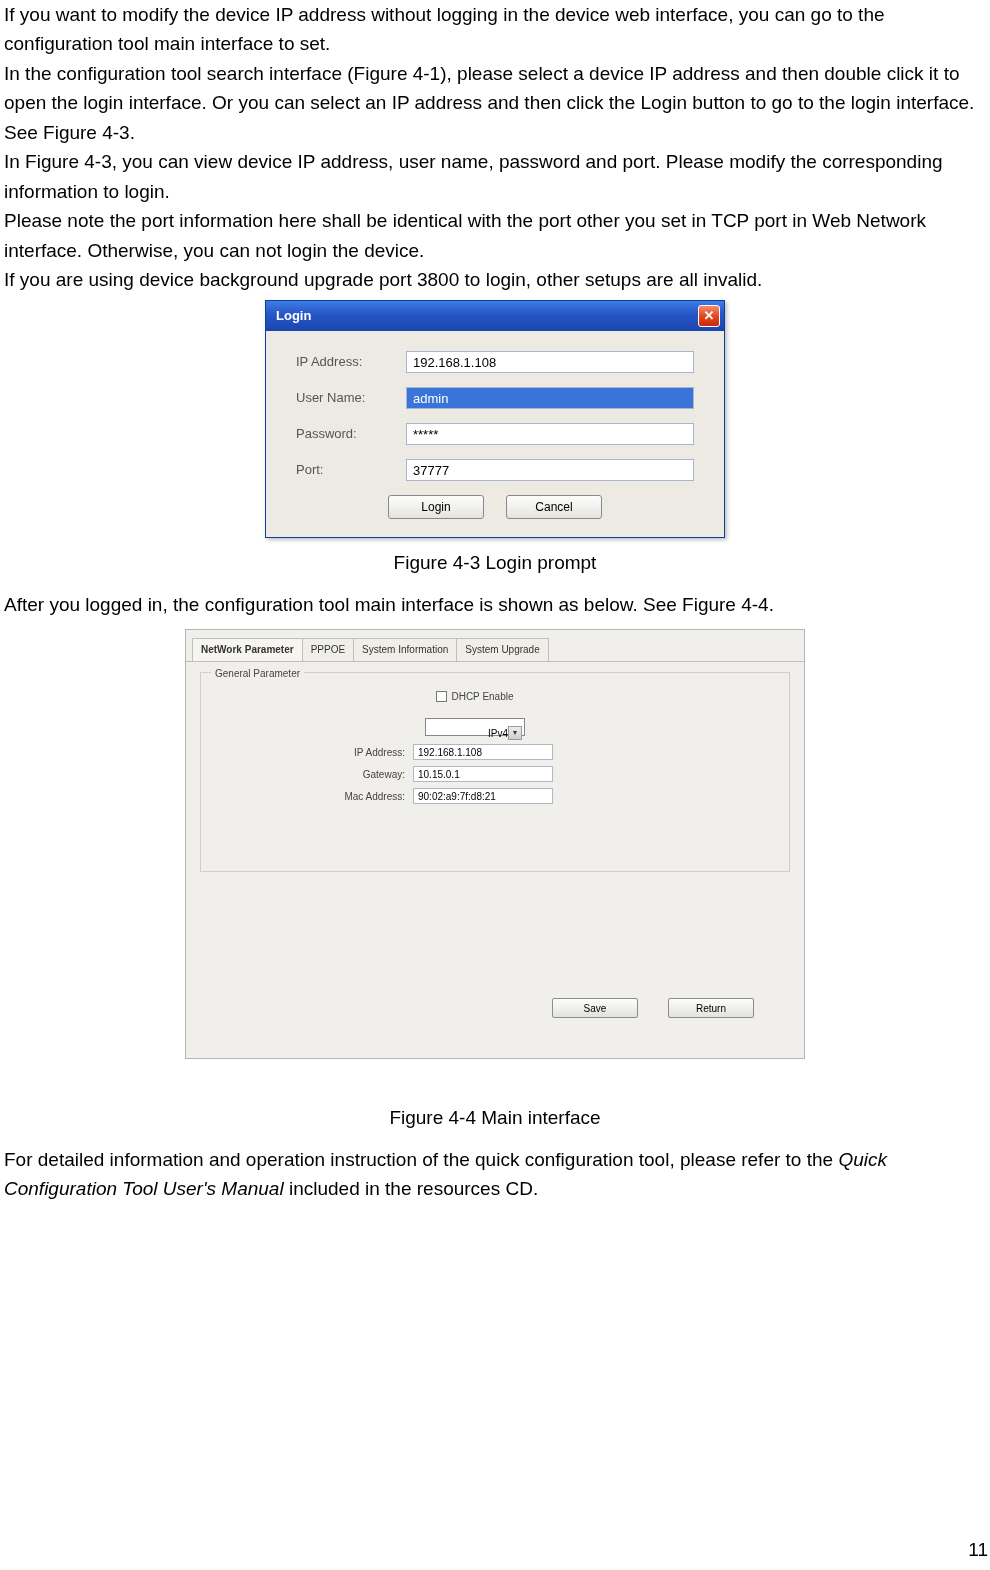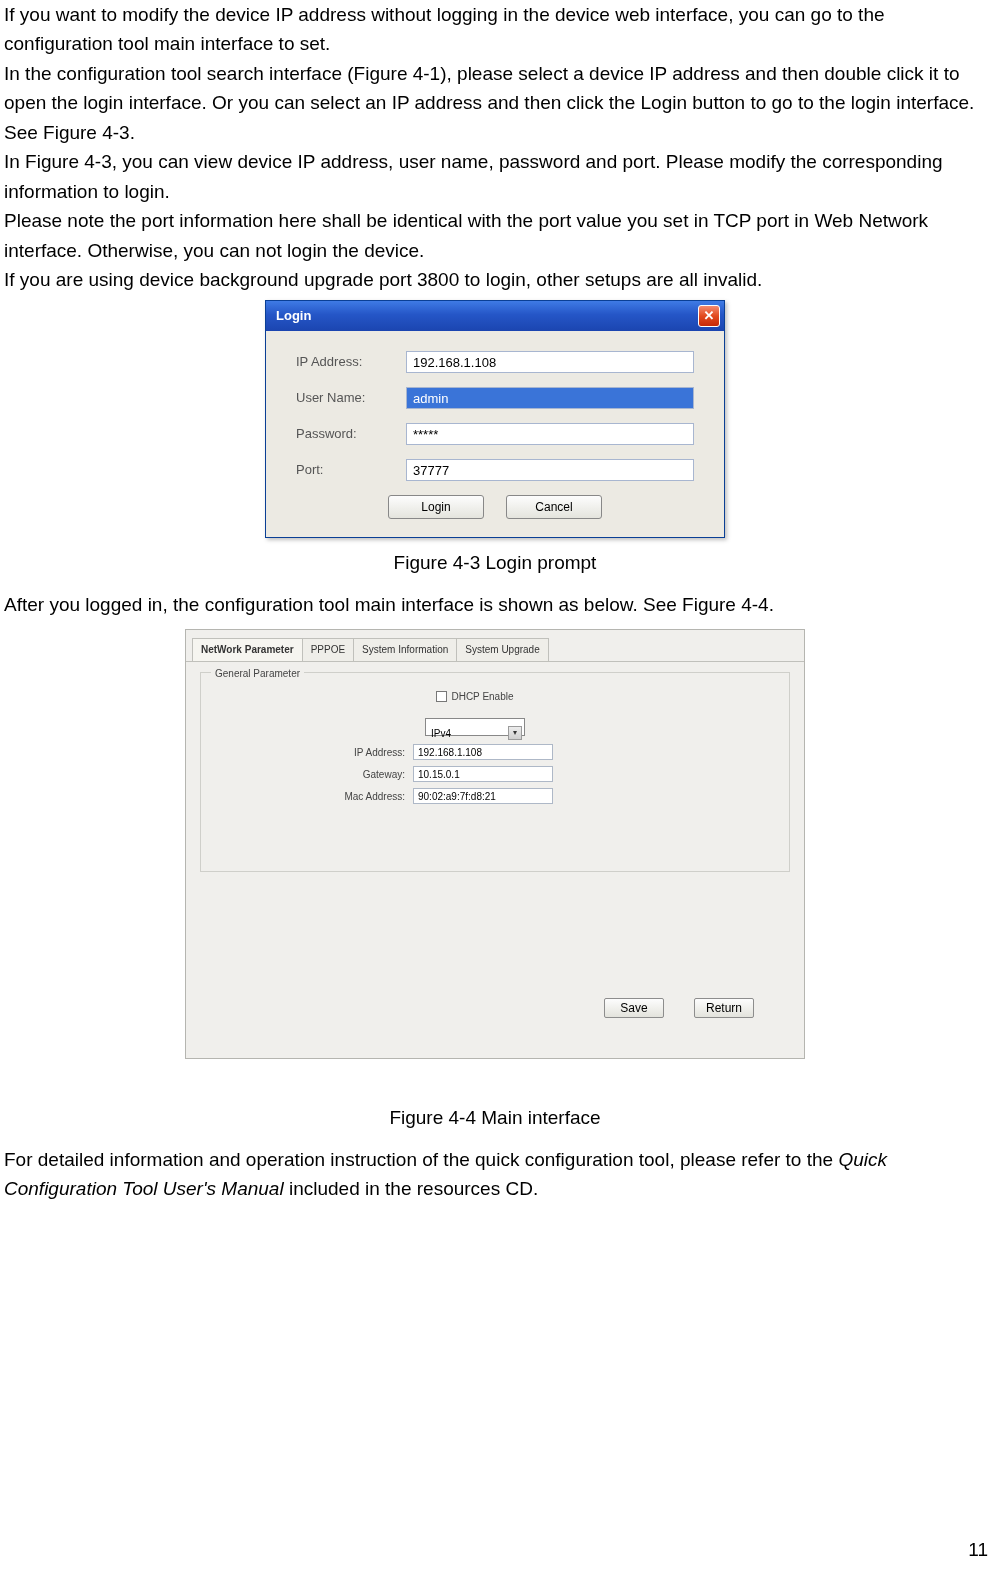--- a/index.html
+++ b/index.html
@@ -164,21 +164,21 @@
     border: 1px solid #777;
     background: #fff;
   }
   .cfg-select {
     width: 100px;
     height: 18px;
     border: 1px solid #888;
     background: #fff;
     display: flex;
     align-items: center;
-    justify-content: space-between;
+    justify-content: flex-end;
     padding: 12px 2px 0 5px;
     font-size: 10px;
   }
   .cfg-select .arrow {
     width: 14px; height: 14px;
     background: linear-gradient(to bottom,#ececec,#cfcfcf);
     border: 1px solid #9a9a9a;
     display:flex;align-items:center;justify-content:center;
     font-size: 8px; color:#333;
   }
@@ -205,43 +205,43 @@
     font-family: Tahoma, Arial, sans-serif;
   }
   .cfg-bottom {
     position: absolute;
     bottom: 40px;
     right: 50px;
     display: flex;
     gap: 30px;
   }
   .cfg-btn {
-    width: 60px; height: 20px;
+    width: 86px; height: 20px;
     background: linear-gradient(to bottom,#fdfdfd,#e3e3dc);
     border: 1px solid #8d8d8d;
     border-radius: 2px;
-    font-size: 12px;
+    font-size: 10px;
     cursor: pointer;
   }
 
   .page-num {
     position: fixed;
     bottom: 6px;
     right: 2px;
     font-size: 19px;
   }
   @media print { .page-num { position: absolute; } }
 </style>
 </head>
 <body>
 
 <p class="para">If you want to modify the device IP address without logging in the device web interface, you can go to the configuration tool main interface to set.</p>
 <p class="para">In the configuration tool search interface (Figure 4-1), please select a device IP address and then double click it to open the login interface. Or you can select an IP address and then click the Login button to go to the login interface. See Figure 4-3.</p>
 <p class="para">In Figure 4-3, you can view device IP address, user name, password and port. Please modify the corresponding information to login.</p>
-<p class="para">Please note the port information here shall be identical with the port value you set in TCP port in Web Network interface. Otherwise, you can not login the device.</p>
+<p class="para">Please note the port information here shall be identical with the port other you set in TCP port in Web Network interface. Otherwise, you can not login the device.</p>
 <p class="para">If you are using device background upgrade port 3800 to login, other setups are all invalid.</p>
 
 <div class="login-dialog">
   <div class="login-titlebar">
     <span>Login</span>
     <div class="login-close">
       <span>✕</span>
     </div>
   </div>
   <div class="login-body">

